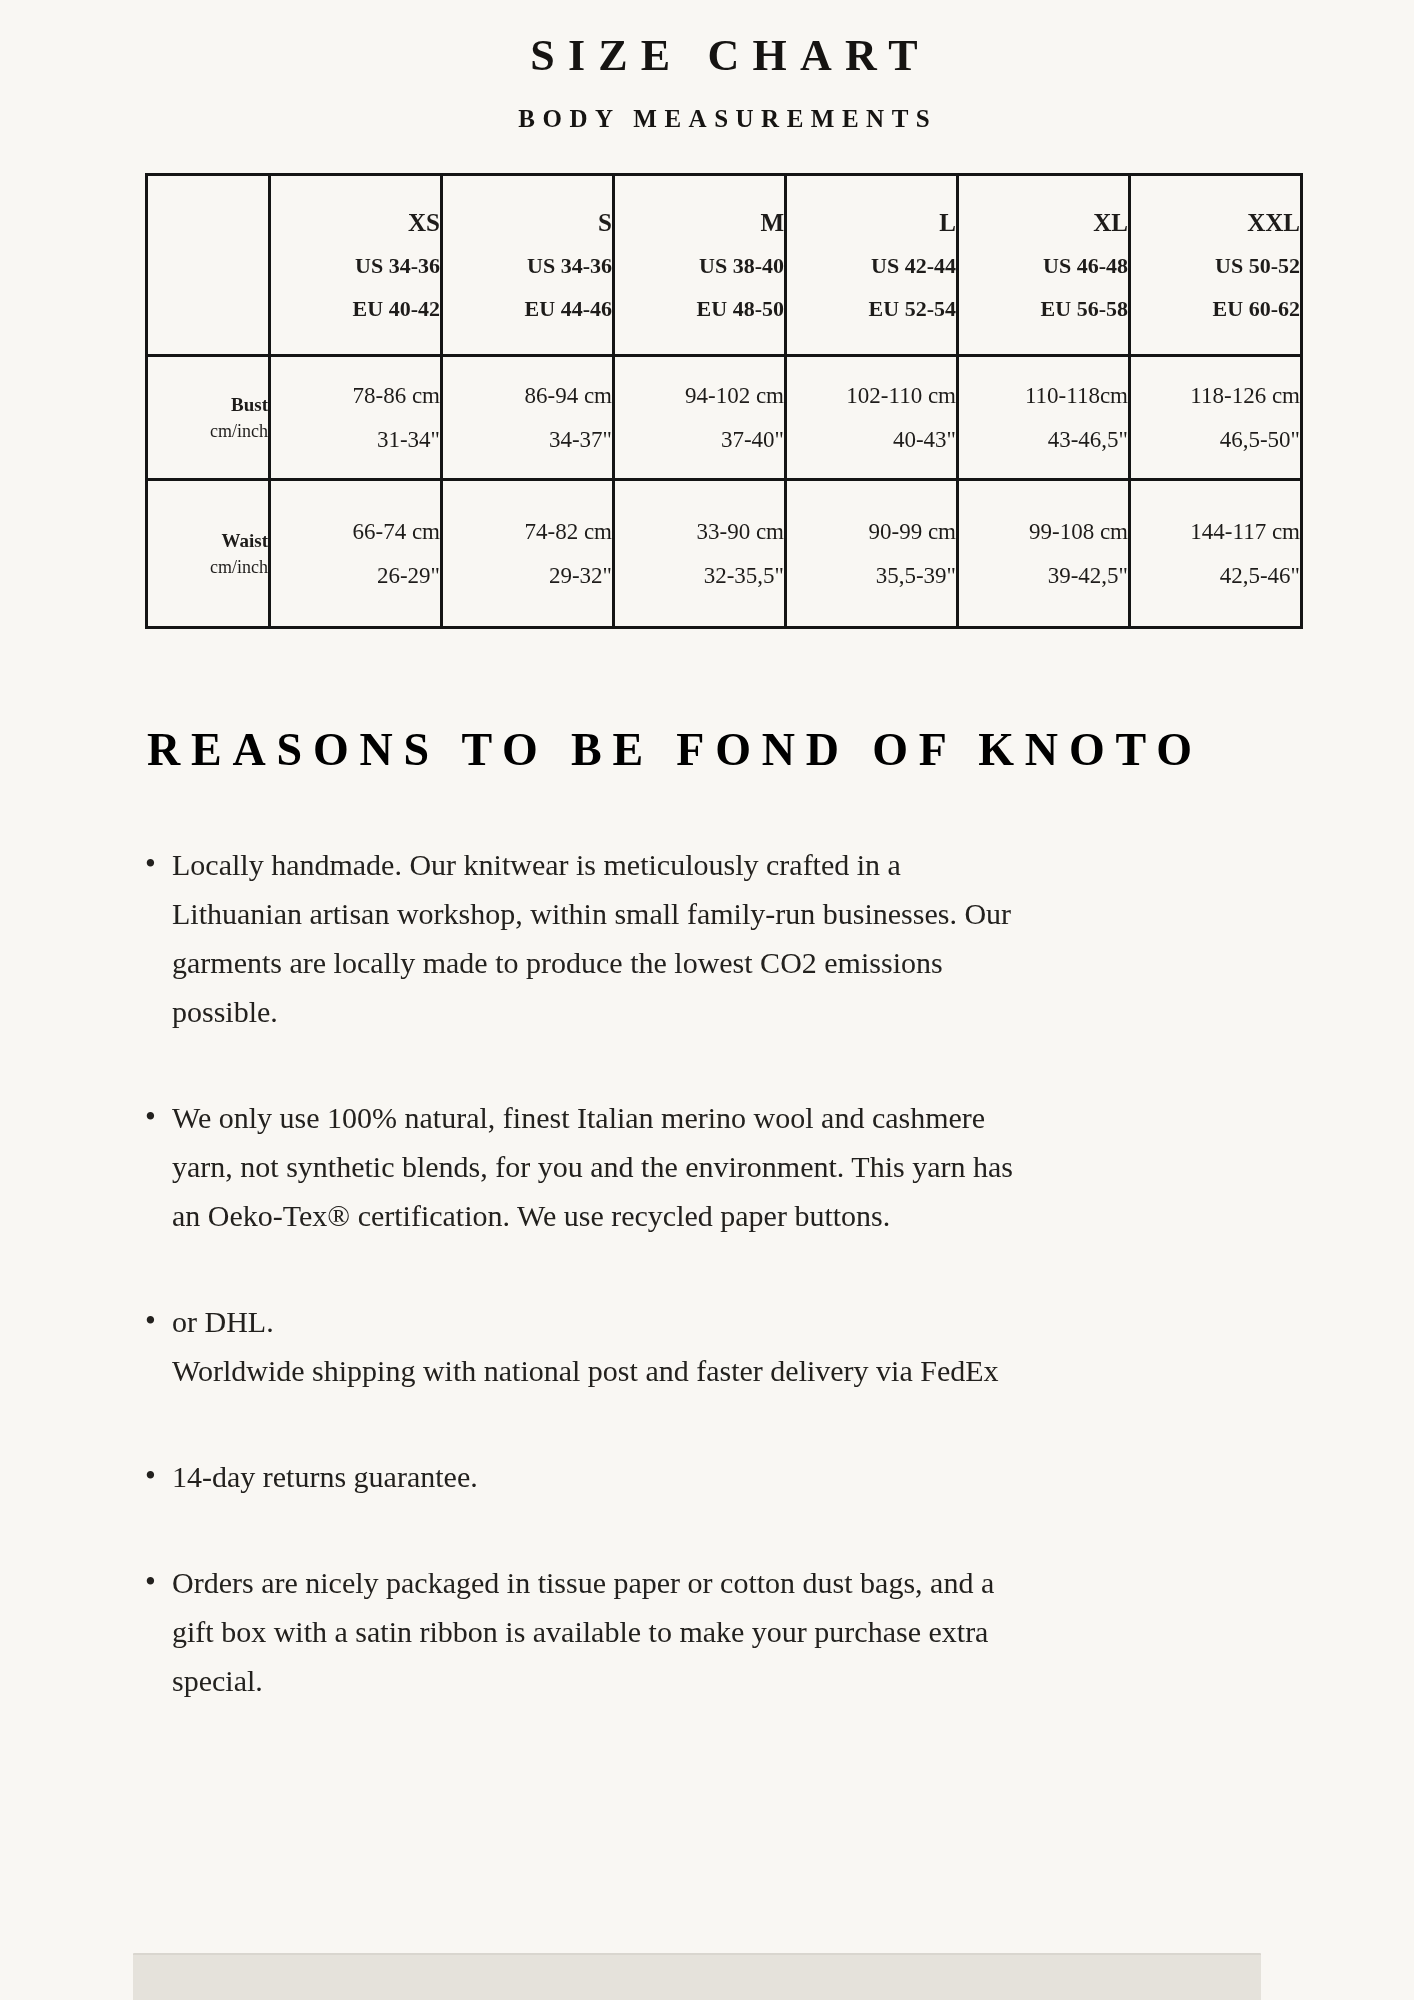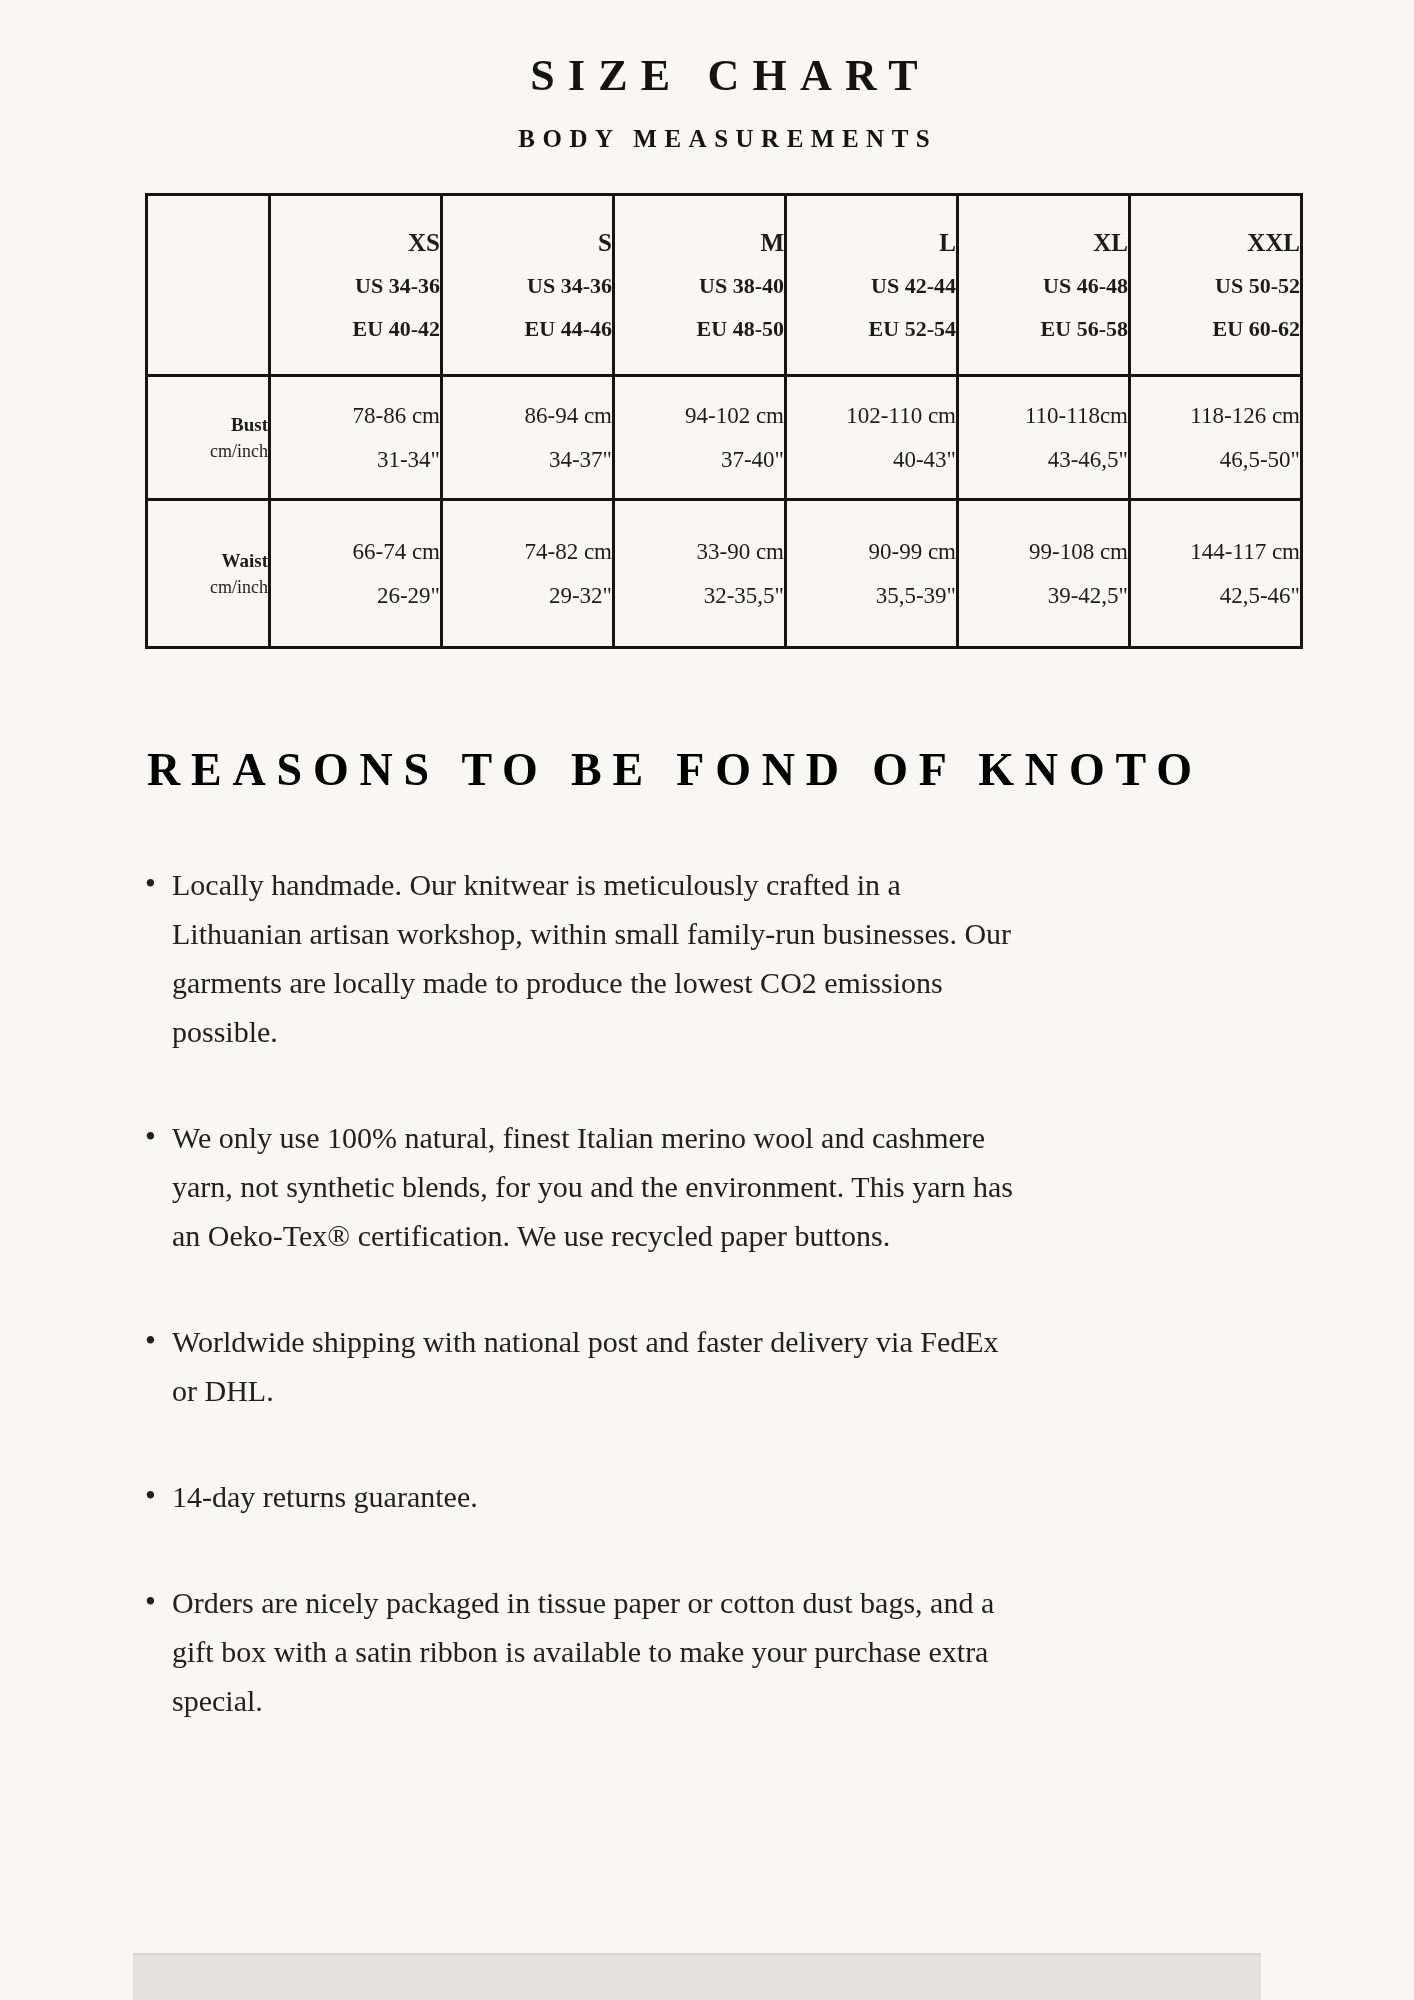--- a/index.html
+++ b/index.html
@@ -14,21 +14,21 @@
   }
   .content {
     position: absolute;
     left: 145px;
     top: 0;
     width: 1158px;
   }
   .doc-header { text-align: center; }
   .doc-title {
     margin: 0;
-    padding-top: 50px;
+    padding-top: 30px;
     font-size: 44px;
     font-weight: 700;
     letter-spacing: 0.30em;
     text-indent: 0.30em; 
     color: #161412;
   }
   .doc-subtitle {
     margin: 24px 0 0 0;
     font-size: 25px;
     font-weight: 700;
@@ -227,22 +227,22 @@
       <span class="reason-line">Lithuanian artisan workshop, within small family-run businesses. Our</span>
       <span class="reason-line">garments are locally made to produce the lowest CO2 emissions</span>
       <span class="reason-line">possible.</span>
     </li>
     <li>
       <span class="reason-line">We only use 100% natural, finest Italian merino wool and cashmere</span>
       <span class="reason-line">yarn, not synthetic blends, for you and the environment. This yarn has</span>
       <span class="reason-line">an Oeko-Tex® certification. We use recycled paper buttons.</span>
     </li>
     <li>
+      <span class="reason-line">or DHL.</span>
       <span class="reason-line">Worldwide shipping with national post and faster delivery via FedEx</span>
-      <span class="reason-line">or DHL.</span>
     </li>
     <li>
       <span class="reason-line">14-day returns guarantee.</span>
     </li>
     <li>
       <span class="reason-line">Orders are nicely packaged in tissue paper or cotton dust bags, and a</span>
       <span class="reason-line">gift box with a satin ribbon is available to make your purchase extra</span>
       <span class="reason-line">special.</span>
     </li>
   </ul>

